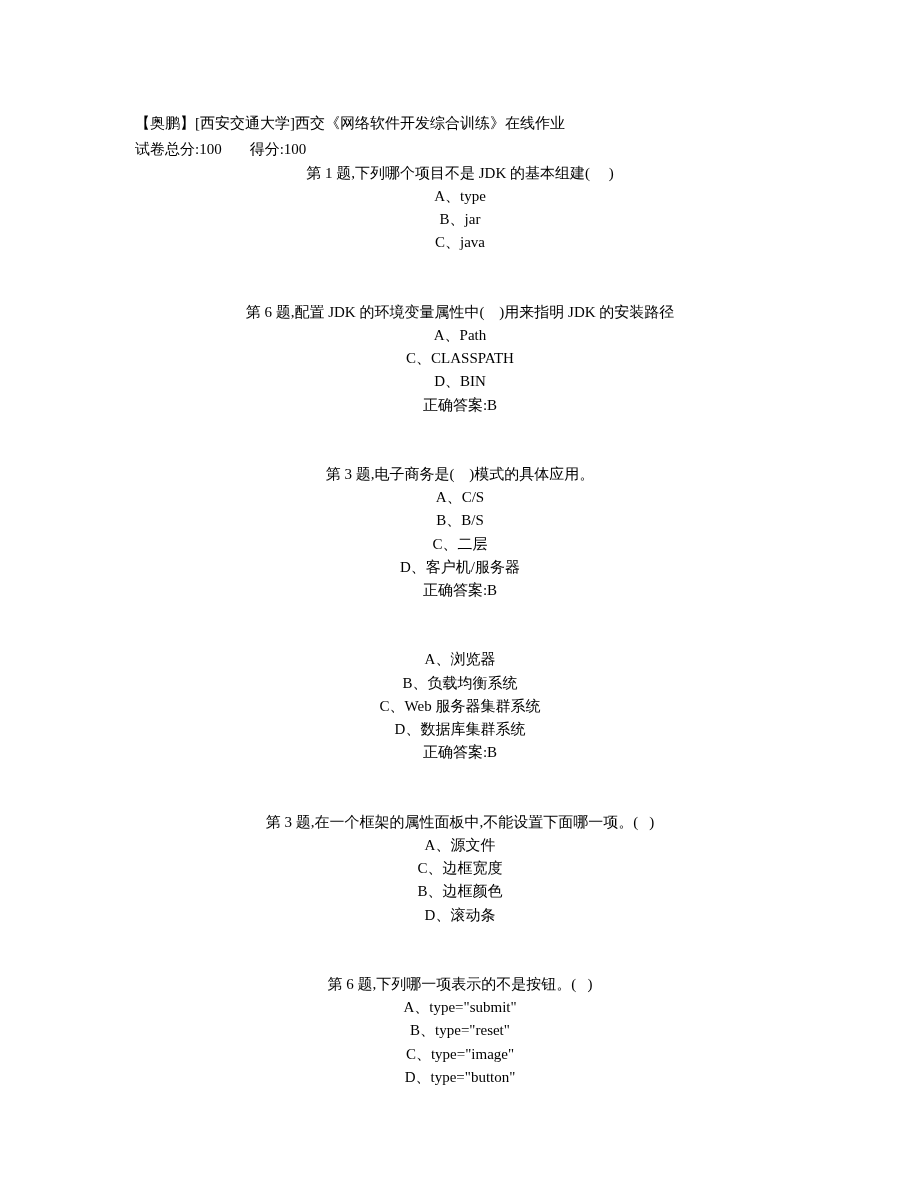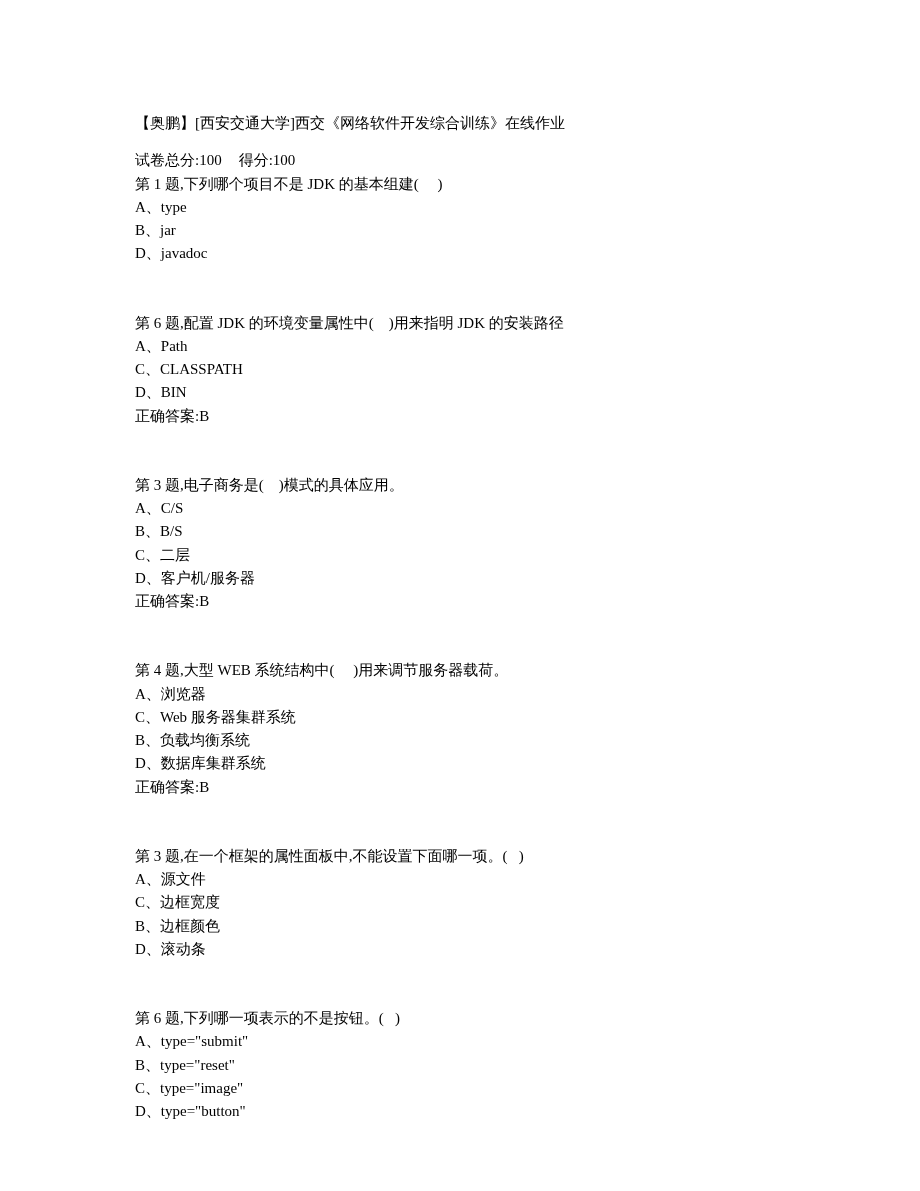--- a/index.html
+++ b/index.html
@@ -11,30 +11,31 @@
       background: #ffffff;
       width: 920px;
       height: 1191px;
       font-family: "SimSun", "宋体", serif;
       font-size: 15px;
       line-height: 1.55;
       color: #000000;
       padding: 112px 135px 0 135px;
     }
     .header-line {
-      margin-bottom: 14px;
+      margin-bottom: 3px;
     }
     .score-line {
       margin-bottom: 0;
     }
     .score-line span:first-child {
-      margin-right: 17px;
+      margin-right: 28px;
     }
     .question-block {
       margin-top: 0;
+      text-align: center;
     }
     .question-block.first {
       margin-top: 0;
     }
     .spacer {
       height: 46px;
     }
     .line {
       white-space: pre;
     }
@@ -44,21 +45,21 @@
 
 <div class="header-line">【奥鹏】[西安交通大学]西交《网络软件开发综合训练》在线作业</div>
 <div class="score-line">
   <span>试卷总分:100</span><span>得分:100</span>
 </div>
 
 <div class="question-block first">
   <div class="line">第 1 题,下列哪个项目不是 JDK 的基本组建(     )</div>
   <div class="line">A、type</div>
   <div class="line">B、jar</div>
-  <div class="line">D、javadoc</div>
+  <div class="line">C、java</div>
 </div>
 
 <div class="spacer"></div>
 
 <div class="question-block">
   <div class="line">第 6 题,配置 JDK 的环境变量属性中(    )用来指明 JDK 的安装路径</div>
   <div class="line">A、Path</div>
   <div class="line">C、CLASSPATH</div>
   <div class="line">D、BIN</div>
   <div class="line">正确答案:B</div>
@@ -71,24 +72,23 @@
   <div class="line">A、C/S</div>
   <div class="line">B、B/S</div>
   <div class="line">C、二层</div>
   <div class="line">D、客户机/服务器</div>
   <div class="line">正确答案:B</div>
 </div>
 
 <div class="spacer"></div>
 
 <div class="question-block">
-  <div class="line">第 4 题,大型 WEB 系统结构中(     )用来调节服务器载荷。</div>
   <div class="line">A、浏览器</div>
+  <div class="line">B、负载均衡系统</div>
   <div class="line">C、Web 服务器集群系统</div>
-  <div class="line">B、负载均衡系统</div>
   <div class="line">D、数据库集群系统</div>
   <div class="line">正确答案:B</div>
 </div>
 
 <div class="spacer"></div>
 
 <div class="question-block">
   <div class="line">第 3 题,在一个框架的属性面板中,不能设置下面哪一项。(   )</div>
   <div class="line">A、源文件</div>
   <div class="line">C、边框宽度</div>

